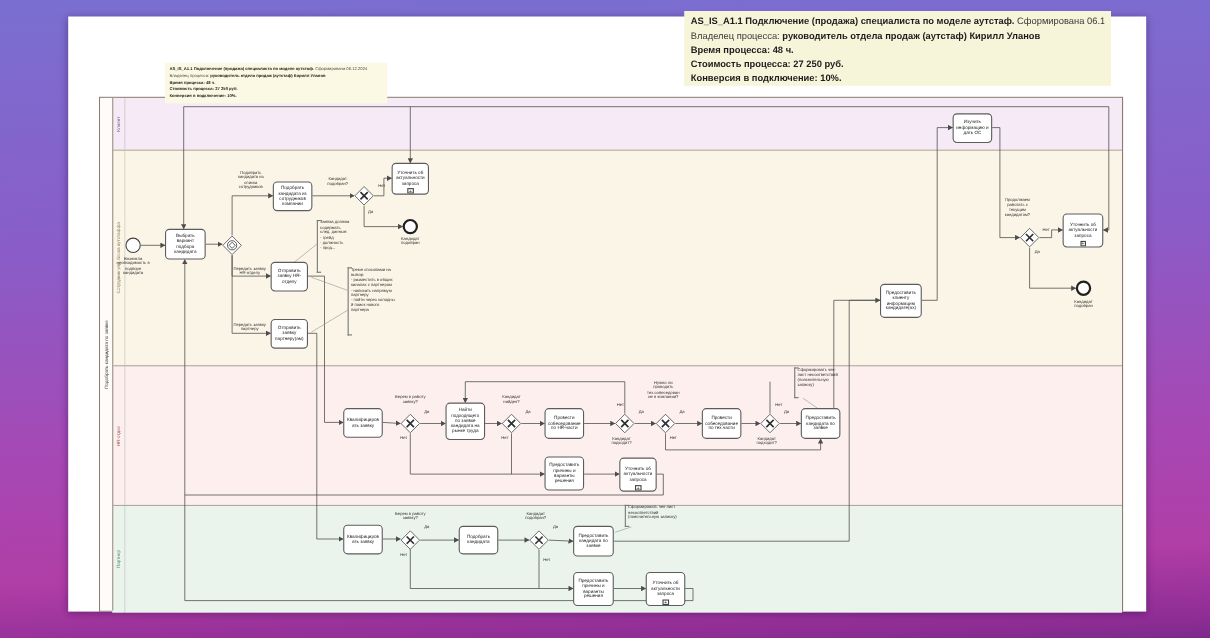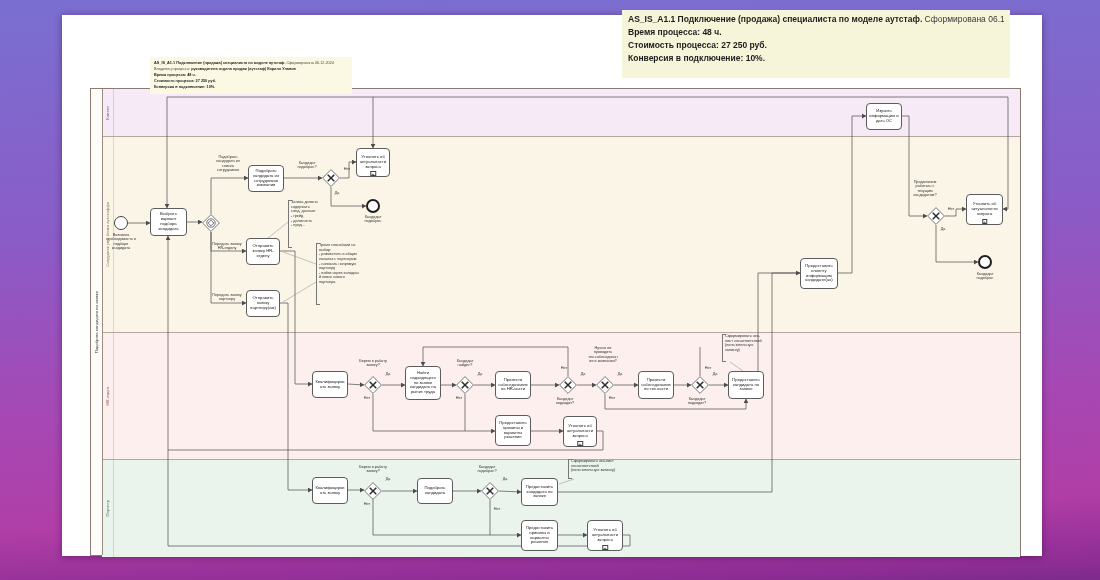--- a/index.html
+++ b/index.html
@@ -297,16 +297,17 @@
     <div class="edge-label" style="left: 321px; top: 462px; width: 10px;">Да</div>
     <div class="edge-label" style="left: 299px; top: 487px; width: 12px;">Нет</div>
     <div class="edge-label" style="left: 408px; top: 450px; width: 34px;">Кандидат
 подобран?</div>
     <div class="edge-label" style="left: 438px; top: 462px; width: 10px;">Да</div>
     <div class="edge-label" style="left: 429px; top: 492px; width: 12px;">Нет</div>
   </div>
 
 <div class="info-large">
   <div><b>AS_IS_A1.1 Подключение (продажа) специалиста по моделе аутстаф.</b><span> Сформирована 06.12.2024</span></div>
+  <div><span>Владелец процесса: </span><b>руководитель отдела продаж (аутстаф) Кирилл Уланов</b></div>
   <div><b>Время процесса: 48 ч.</b></div>
   <div><b>Стоимость процесса: 27 250 руб.</b></div>
   <div><b>Конверсия в подключение: 10%.</b></div>
 </div>
 
 </body></html>

